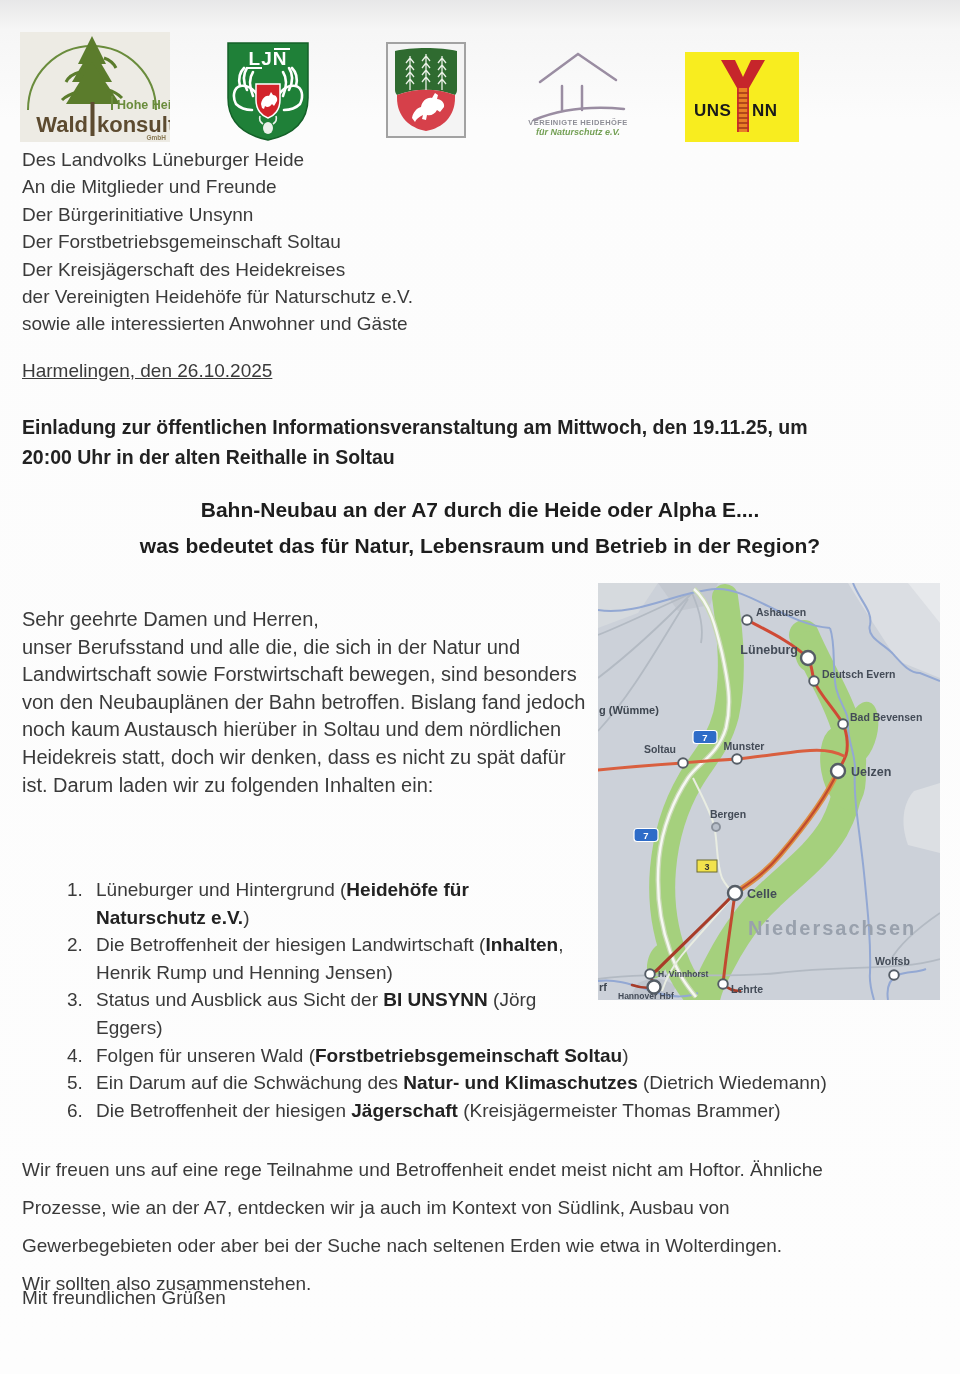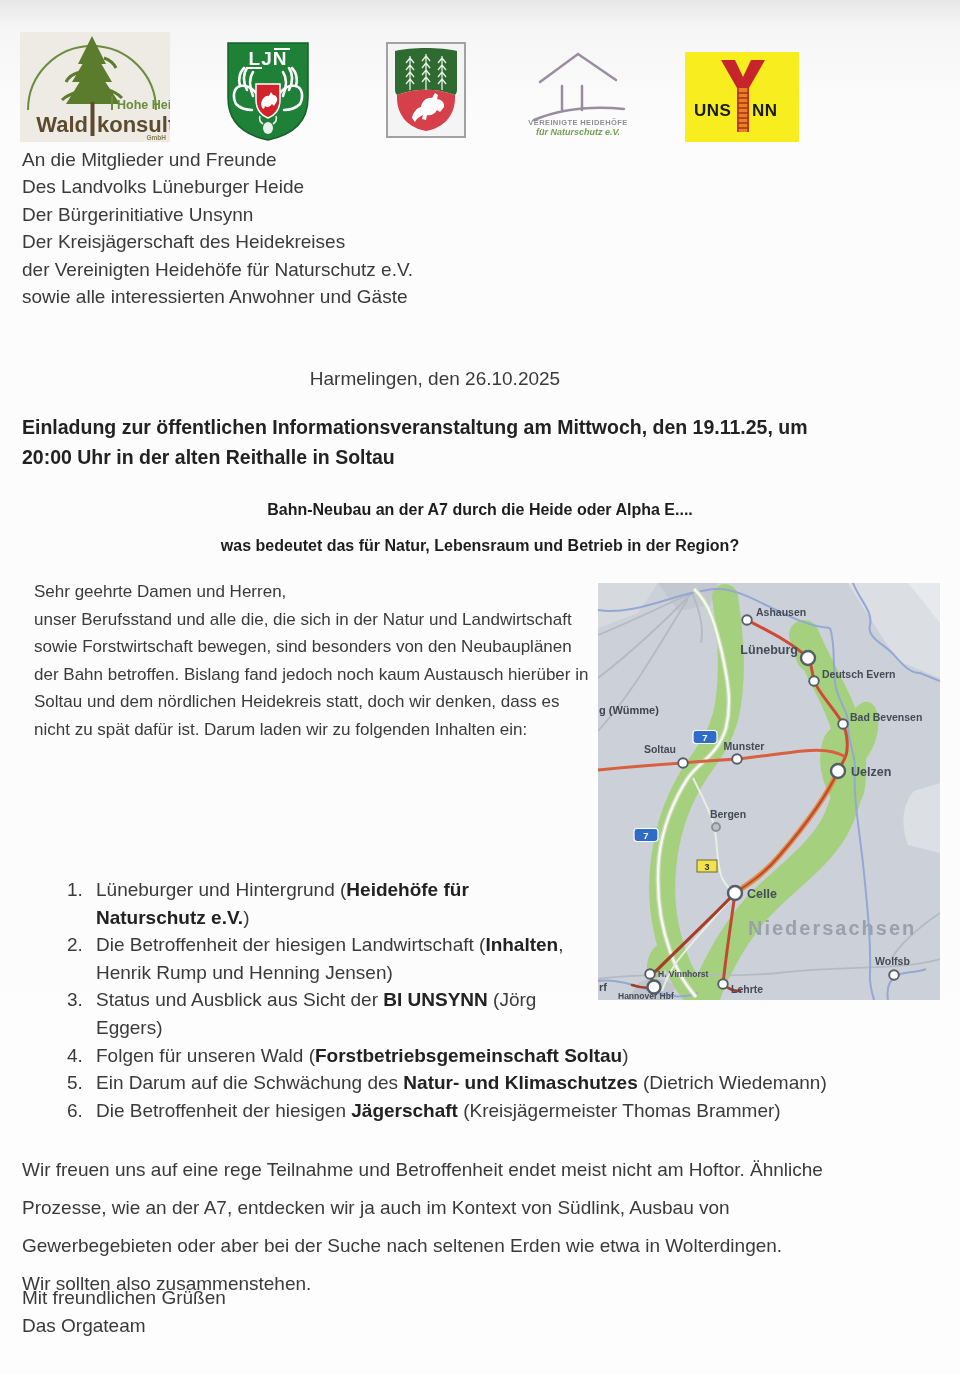--- a/index.html
+++ b/index.html
@@ -11,24 +11,24 @@
   }
   .abs{position:absolute;}
   
   .logo-wald{left:20px;top:32px;width:150px;height:110px;background:#edebe4;}
   .logo-ljn{left:224px;top:40px;width:88px;height:102px;}
   .logo-landvolk{left:386px;top:42px;width:80px;height:96px;}
   .logo-heide{left:528px;top:48px;width:100px;height:90px;text-align:center;}
   .logo-unsynn{left:685px;top:52px;width:114px;height:90px;background:#f8ed1f;}
   
   .recipients{left:22px;top:146px;font-size:19px;line-height:27.4px;color:#3a3a3a;}
-  .dateline{left:22px;top:368px;width:826px;text-align:center;font-size:19px;color:#3a3a3a;}
+  .dateline{left:22px;top:360px;width:826px;text-align:left;font-size:19px;color:#3a3a3a;text-decoration:underline;}
   .invitation{left:22px;top:412px;width:832px;font-size:19.5px;line-height:30px;font-weight:700;color:#222;}
-  .doc-title{left:20px;top:492px;width:920px;text-align:center;font-weight:700;font-size:16px;line-height:36px;color:#1d1d1d;}
-  .intro{left:22px;top:578px;width:565px;font-size:17px;line-height:27.6px;color:#3a3a3a;margin-left:12px;}
+  .doc-title{left:20px;top:492px;width:920px;text-align:center;font-weight:700;font-size:21px;line-height:36px;color:#1d1d1d;}
+  .intro{left:22px;top:606px;width:565px;font-size:20px;line-height:27.6px;color:#3a3a3a;}
   .agenda-wrap{left:22px;top:876px;width:890px;font-size:19px;line-height:27.6px;color:#3a3a3a;}
   .agenda-wrap ol{margin:0;padding-left:66px;}
   .agenda-wrap li{padding-left:8px;margin:0;}
   .agenda-wrap li:nth-child(-n+3){max-width:485px;}
   .b{font-weight:700;color:#222;}
   .closing{left:22px;top:1151px;width:835px;font-size:19px;line-height:38px;color:#3a3a3a;}
   .signoff{left:22px;top:1284px;font-size:19px;line-height:27.5px;color:#3a3a3a;}
   
   .mapbox{left:598px;top:583px;width:342px;height:417px;}
   .mapbox svg{display:block;}
@@ -117,23 +117,24 @@
           <line x1="52.5" y1="76" x2="63.5" y2="76"></line>
       </g>
       <line x1="53" y1="36" x2="53" y2="80" stroke="#c6252b" stroke-width="1.5"></line>
       <line x1="63" y1="36" x2="63" y2="80" stroke="#c6252b" stroke-width="1.5"></line>
       <text x="9" y="64" font-size="17" font-weight="800" fill="#1a1a1a" letter-spacing="0.5">UNS</text>
       <text x="67" y="64" font-size="17" font-weight="800" fill="#1a1a1a" letter-spacing="0.5">NN</text>
     </svg>
   </div>
 
   <div class="abs recipients">
+    <div>Des Landvolks Lüneburger Heide</div>
     <div>An die Mitglieder und Freunde</div>
-    <div>Des Landvolks Lüneburger Heide</div>
     <div>Der Bürgerinitiative Unsynn</div>
+    <div>Der Forstbetriebsgemeinschaft Soltau</div>
     <div>Der Kreisjägerschaft des Heidekreises</div>
     <div>der Vereinigten Heidehöfe für Naturschutz e.V.</div>
     <div>sowie alle interessierten Anwohner und Gäste</div>
   </div>
 
   <div class="abs dateline">Harmelingen, den 26.10.2025</div>
 
   <div class="abs invitation">Einladung zur öffentlichen Informationsveranstaltung am Mittwoch, den 19.11.25, um 20:00 Uhr in der alten Reithalle in Soltau</div>
 
   <div class="abs doc-title">
@@ -283,16 +284,15 @@
       </ol>
   </div>
 
   <div class="abs closing">
     <span>Wir freuen uns auf eine rege Teilnahme und Betroffenheit endet meist nicht am Hoftor. Ähnliche Prozesse, wie an der A7, entdecken wir ja auch im Kontext von Südlink, Ausbau von Gewerbegebieten oder aber bei der Suche nach seltenen Erden wie etwa in Wolterdingen.</span>
     <div>Wir sollten also zusammenstehen.</div>
   </div>
 
   <div class="abs signoff">
     <div>Mit freundlichen Grüßen</div>
-    <div>Das Orgateam</div>
   </div>
 
 </div>
 
 </body></html>

